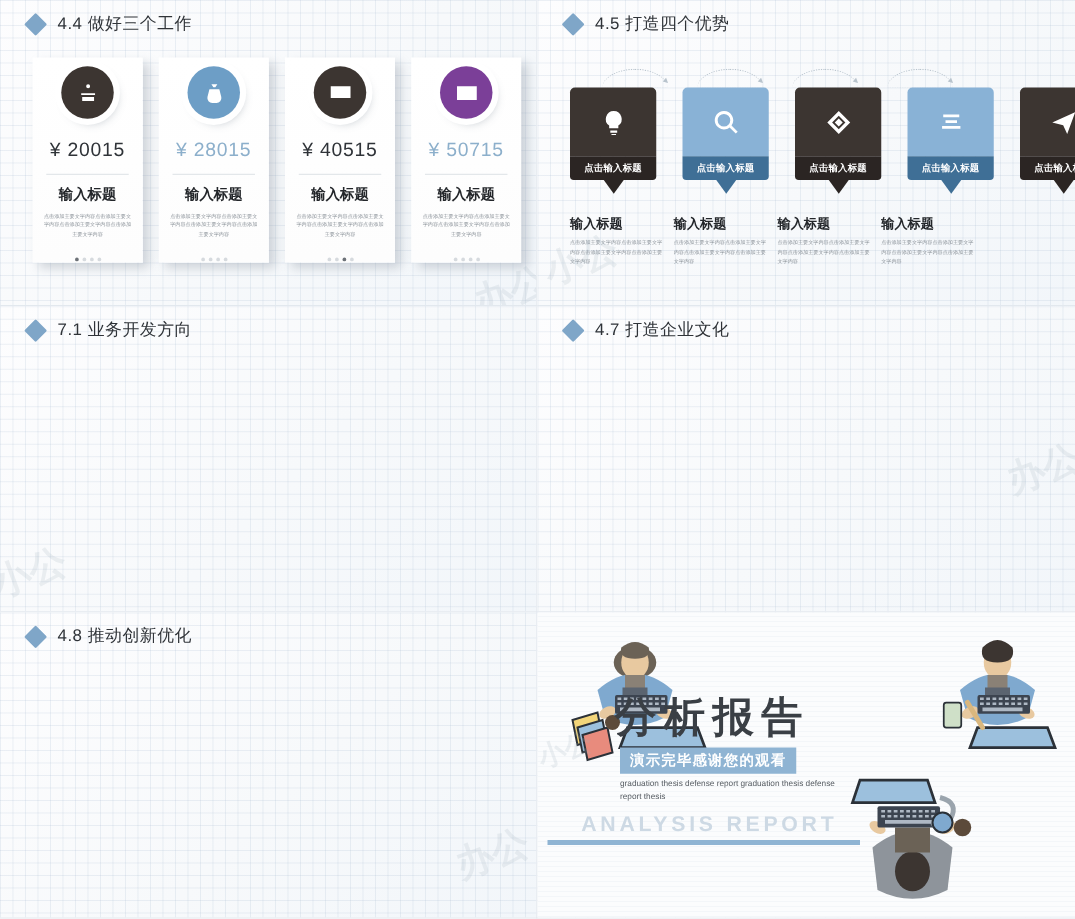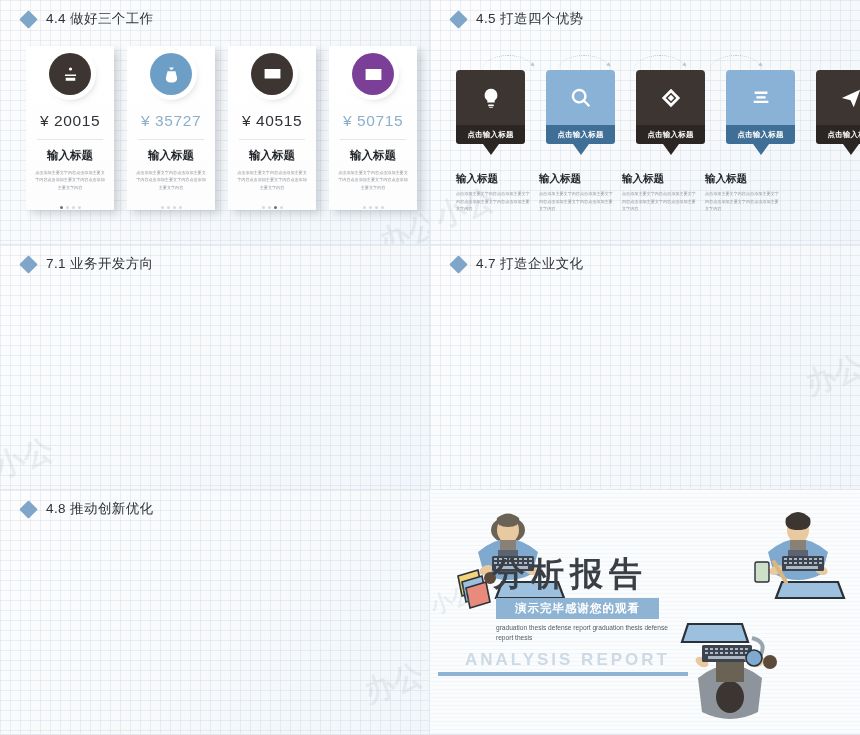--- a/index.html
+++ b/index.html
@@ -75,21 +75,21 @@
   .cap h4 { font-size: 10.5px; color: #23262a; font-weight: bold; margin-bottom: 4px; }
   .cap p { font-size: 4.1px; line-height: 1.85; color: #8d949b; }
 
   
   .report { position: absolute; inset: 0; background:
       repeating-linear-gradient(180deg, #fbfcfd 0 3px, #f3f6f9 3px 4px),
       linear-gradient(135deg,#fdfdfe,#f1f5f9); }
   .rtitle { position: absolute; left: 62px; top: 62px; font-size: 33px; font-weight: bold;
             color: #3a3f45; letter-spacing: 6px; font-family: "DejaVu Sans", sans-serif; }
   .rsub { position: absolute; left: 66px; top: 108px; background: #8fb4d3; color: #ffffff;
-          font-size: 11.5px; font-weight: bold; padding: 3px 19px; letter-spacing: 1px; }
+          font-size: 11.5px; font-weight: bold; padding: 3px 8px; letter-spacing: 1px; }
   .reng { position: absolute; left: 66px; top: 133px; width: 190px; font-size: 6.6px;
           line-height: 1.45; color: #555b61; }
   .rbig { position: absolute; left: 35px; top: 160px; font-size: 17px; font-weight: bold;
           color: #cdd9e4; letter-spacing: 3px; }
   .rbar { position: absolute; left: 8px; top: 182px; width: 250px; height: 4px; background: #8fb4d3; }
 
   .wm { position: absolute; color: rgba(160,175,190,.18); font-size: 30px; font-weight: bold;
         transform: rotate(-20deg); pointer-events: none; }
 </style>
 </head>
@@ -119,21 +119,21 @@
             <i class=""></i>
             <i class=""></i>
           </div>
         </div>
         <div class="card">
           <div class="card-badge" style="background:#6d9ec6">
             <svg viewBox="0 0 24 24" class="">
               <path d="M9 3h6l-2 3h-2zM7 8h10l2 8a5 5 0 0 1-5 6H10a5 5 0 0 1-5-6z"></path>
             </svg>
           </div>
-          <div class="card-price" style="color:#8cafcb">¥ 35727</div>
+          <div class="card-price" style="color:#8cafcb">¥ 28015</div>
           <div class="card-sep"></div>
           <div class="card-h">输入标题</div>
           <div class="card-p">点击添加主要文字内容点击添加主要文字内容点击添加主要文字内容点击添加主要文字内容</div>
           <div class="dots">
             <i class=""></i>
             <i class=""></i>
             <i class=""></i>
             <i class=""></i>
           </div>
         </div>

